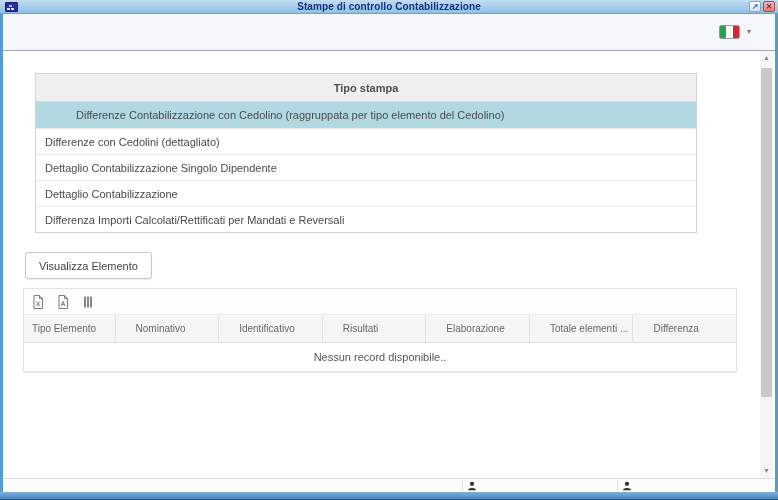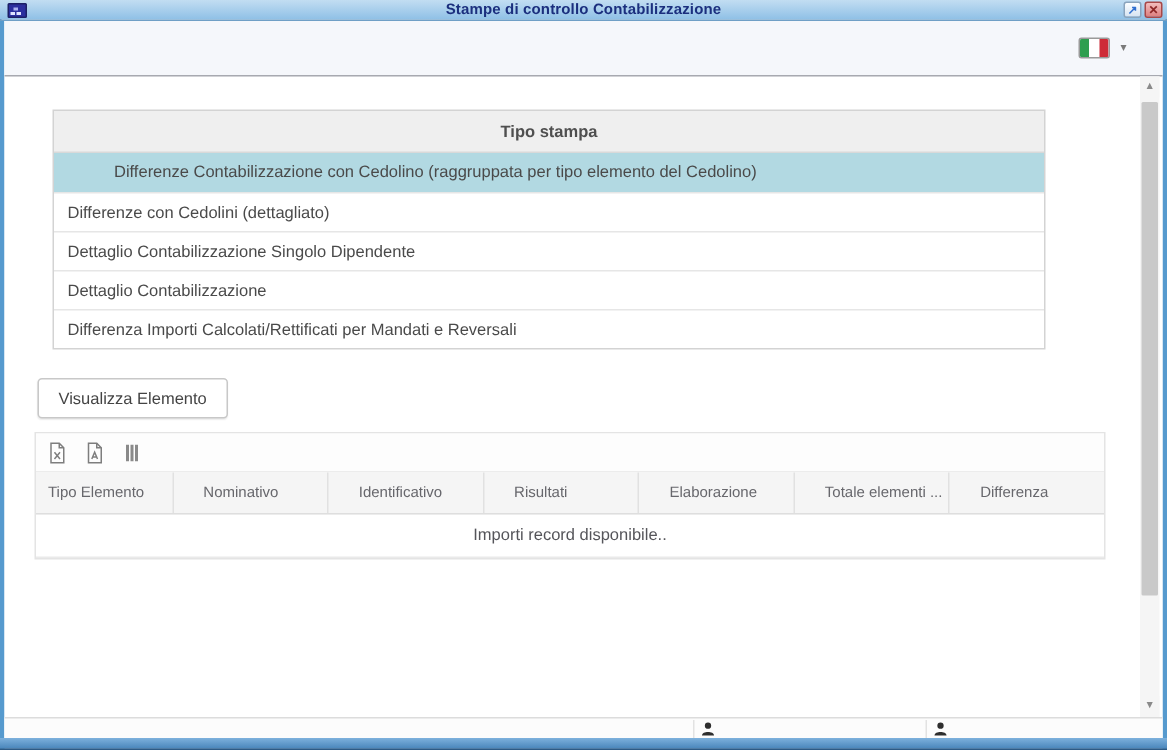--- a/index.html
+++ b/index.html
@@ -215,21 +215,21 @@
         </div>
       <div class="grid-header" id="grid-header">
           <div class="grid-th">Tipo Elemento</div>
           <div class="grid-th">Nominativo</div>
           <div class="grid-th">Identificativo</div>
           <div class="grid-th">Risultati</div>
           <div class="grid-th">Elaborazione</div>
           <div class="grid-th">Totale elementi ...</div>
           <div class="grid-th">Differenza</div>
         </div>
-      <div class="grid-empty">Importi record disponibile..</div>
+      <div class="grid-empty">Nessun record disponibile..</div>
     </div>
 
     <div class="statusbar">
       <div class="status-divider" style="left:459px"></div>
       <div class="status-divider" style="left:614px"></div>
       <svg class="user-glyph" style="left:464px" viewBox="0 0 10 10">
         <circle cx="5" cy="2.8" r="2.1" fill="#2e2e2e"></circle>
         <path d="M1 9.3 C1 6.2 9 6.2 9 9.3 Z" fill="#2e2e2e"></path>
       </svg>
       <svg class="user-glyph" style="left:619px" viewBox="0 0 10 10">

